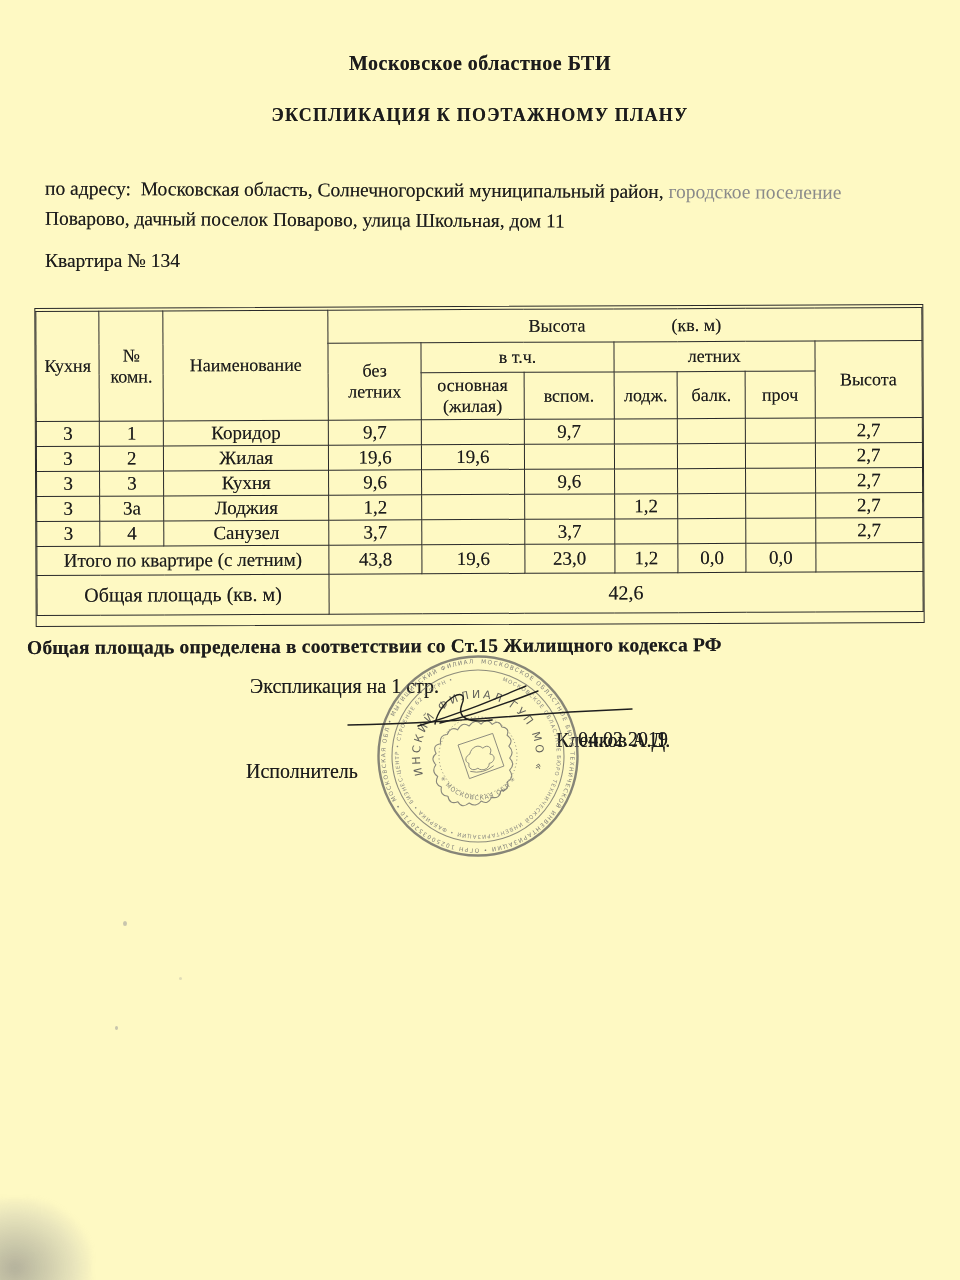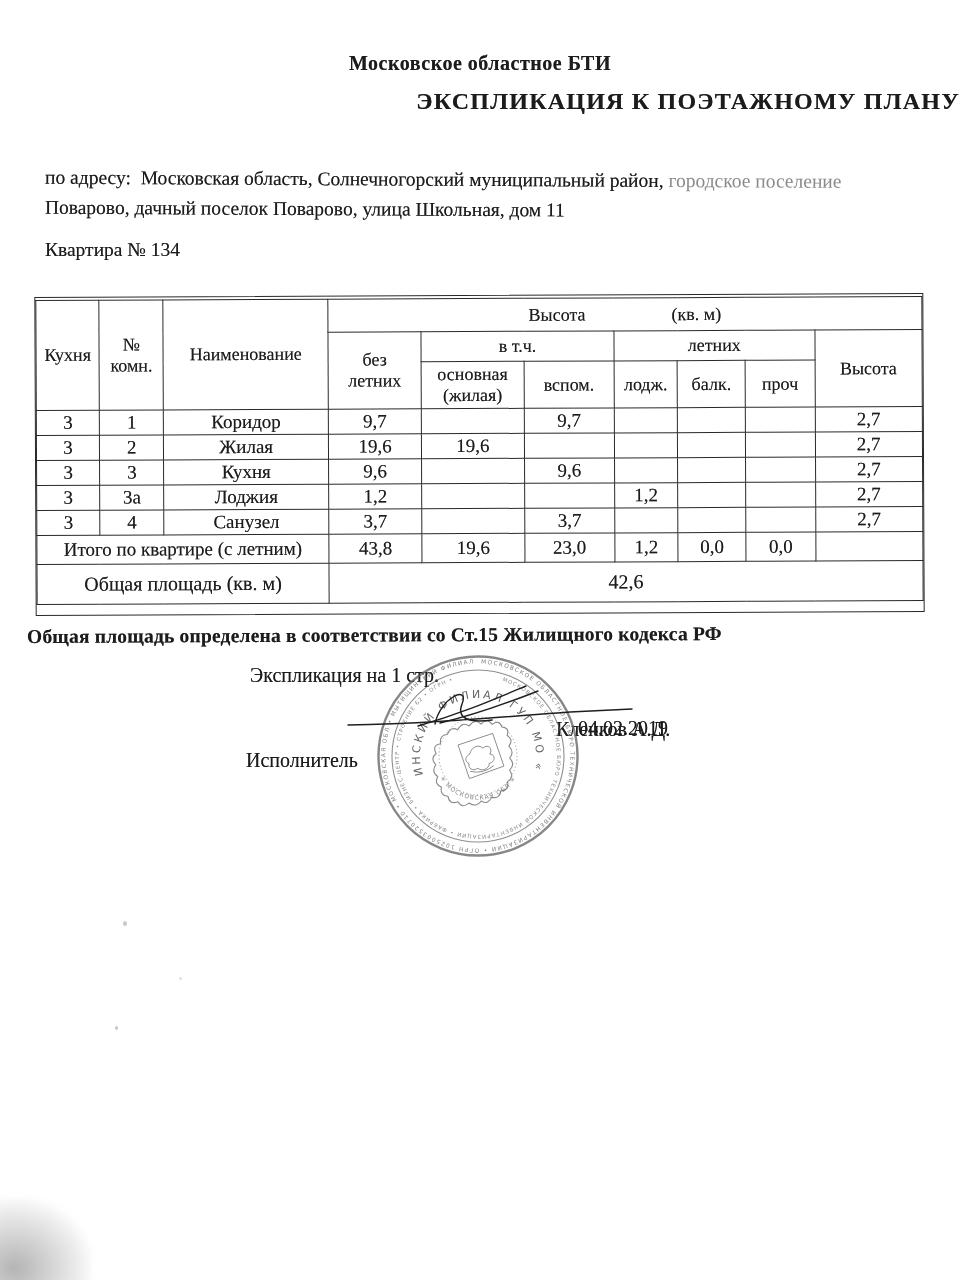--- a/index.html
+++ b/index.html
@@ -1,37 +1,37 @@
 <!DOCTYPE html>
 <html><head>
 <meta charset="utf-8">
 <style>
   html,body{margin:0;padding:0;}
   body{background:#e8e8e8;}
   .page{
     position:relative;
     width:960px;height:1280px;
     margin:0 auto;
-    background:#ffffff;
+    background:#fef9c3;
     overflow:hidden;
     font-family:"Liberation Serif", serif;
     color:#1c1c1c;
   }
   .ink{ text-shadow:0 0 .6px rgba(20,20,20,.6); }
 
   .org-title{
     margin-top:52px;
     text-align:center;
     font-size:20px;font-weight:bold;
     letter-spacing:.5px;
   }
   .doc-title{
-    margin-top:13px;
-    text-align:right;
-    font-size:24px;font-weight:bold;
+    margin-top:30px;
+    text-align:center;
+    font-size:18px;font-weight:bold;
     letter-spacing:1.2px;
   }
   .address{
     margin:50px 45px 0 45px;
     font-size:19.5px;
     line-height:30px;
     transform:rotate(.3deg);
   }
   .address .faded{ color:#8a8a8a; text-shadow:none;text-align:center; }
   .apartment{ margin:14px 45px 0 45px; font-size:19.5px; }

